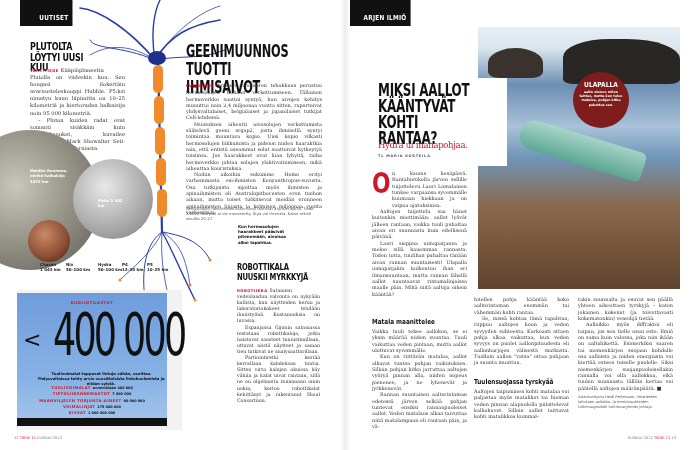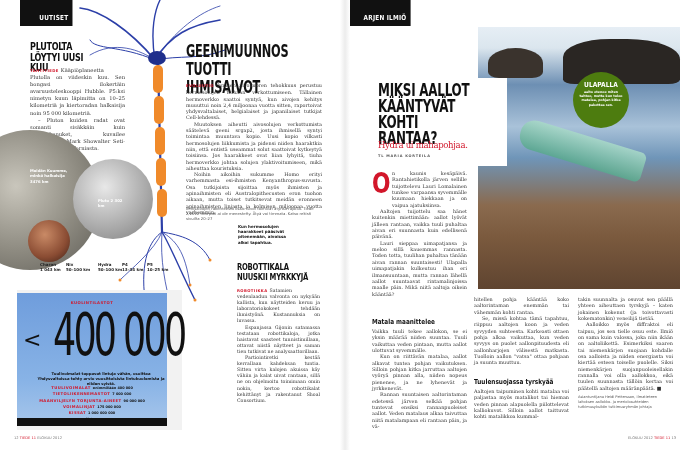--- a/index.html
+++ b/index.html
@@ -144,21 +144,21 @@
 <div class="gutter"></div>
 
 <div class="page" id="right">
 
   <div style="position:absolute;left:133px;top:27px;width:202px;height:262px;background:linear-gradient(180deg,#e6eef5 0%,#dbe6ee 8%,#6d8fb3 22%,#a9c2d9 38%,#6f95b8 50%,#8a6a4e 68%,#7b5a3e 80%,#5f4430 100%)">
     <div style="position:absolute;left:85px;top:12px;width:117px;height:45px;background:#2a2623;border-radius:40% 45% 10% 10%"></div>
     <div style="position:absolute;left:10px;top:21px;width:55px;height:30px;background:#3a332d;border-radius:50% 50% 20% 20%"></div>
     <div style="position:absolute;left:40px;top:108px;width:128px;height:30px;background:linear-gradient(180deg,#a8d8c8,#5aa88f);border-radius:14px 6px 6px 14px;transform:rotate(17deg);opacity:.9"></div>
   </div>
 
-  <div style="position:absolute;left:228px;top:72px;width:56px;height:56px;border-radius:50%;background:#4d7c0f;color:#fff;text-align:center;font-family:'DejaVu Sans',sans-serif;padding-top:9px">
+  <div style="position:absolute;left:228px;top:72px;width:56px;height:56px;border-radius:50%;background:#7f1d1d;color:#fff;text-align:center;font-family:'DejaVu Sans',sans-serif;padding-top:9px">
     <div style="font-weight:bold;font-size:7px;transform:scaleX(.85)">ULAPALLA</div>
     <div style="font-size:3.2px;line-height:4.2px;font-weight:bold;padding:1px 5px 0">aalto etenee miten tahtoo, mutta kun tulee matalaa, pohjan kitka pakottaa sen.</div>
   </div>
 
   <div class="section-tab" style="left:0;width:80px">
     <span>ARJEN ILMIÖ</span>
   </div>
 
   <div style="position:absolute;left:-2px;top:420px;font-family:'DejaVu Sans',sans-serif;font-size:3.3px;color:#999;transform:rotate(-90deg);transform-origin:left top;white-space:nowrap">TIEDE 11 ELOKUU 2012</div>
 

